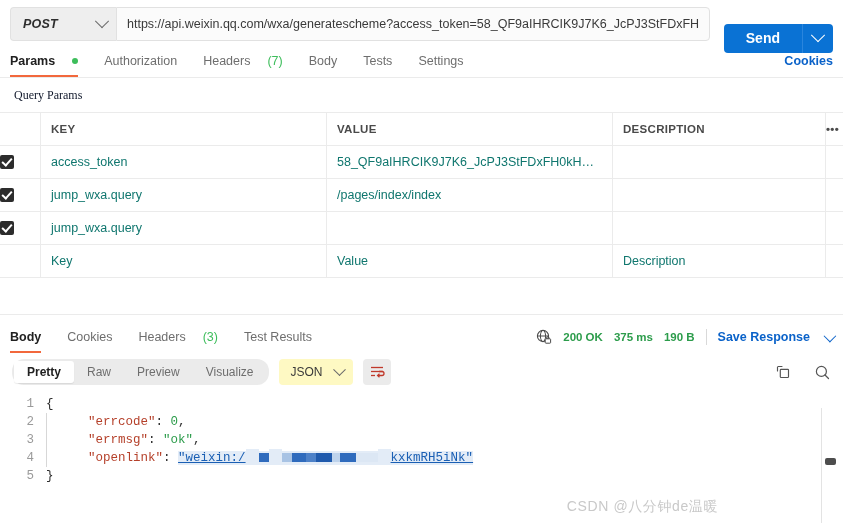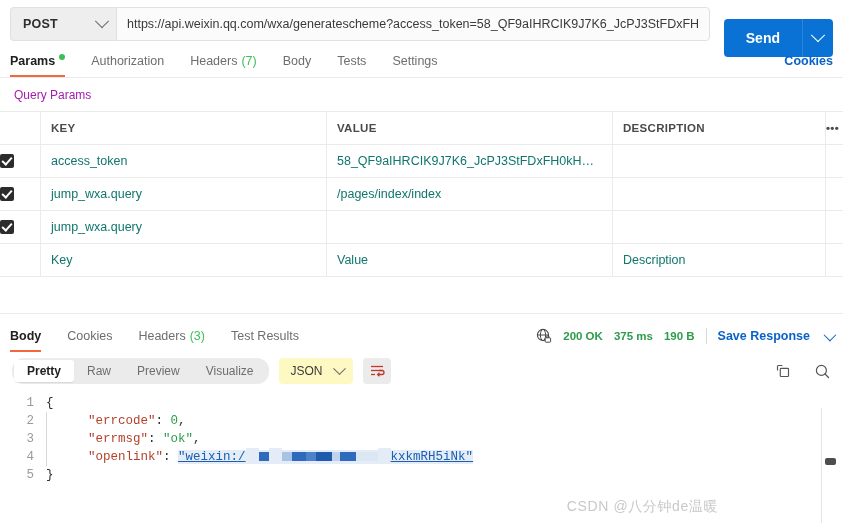--- a/index.html
+++ b/index.html
@@ -31,20 +31,21 @@
     justify-content: space-between;
     width: 106px;
     height: 34px;
     background: #eeeeee;
     border: 1px solid #e1e1e1;
     border-right: none;
     border-radius: 4px 0 0 4px;
     box-sizing: border-box;
     padding: 0 9px 0 12px;
     cursor: pointer;
+    font-style: italic;
   }
   .method-label {
     font-size: 12.5px;
     font-weight: bold;
     color: #2e2e2e;
     letter-spacing: .2px;
   }
   .chev {
     width: 9px; height: 9px;
     border-right: 1.4px solid #6b6b6b;
@@ -64,21 +65,21 @@
     overflow: hidden;
     white-space: nowrap;
     font-size: 12.5px;
     color: #3a3a3a;
     cursor: text;
   }
   .url-text { overflow: hidden; text-overflow: clip; white-space: nowrap; }
   .send-group {
     display: flex;
     margin-left: 14px;
-    height: 38px;
+    height: 29px;
     margin-top: 28px;
   }
   .send-btn {
     background: #0a72d4;
     color: #fff;
     font-size: 14px;
     font-weight: bold;
     border: none;
     border-radius: 4px 0 0 4px;
     padding: 0 22px;
@@ -107,21 +108,22 @@
     position: relative;
   }
   .tab {
     position: relative;
     padding: 0 0 9px 0;
     margin-right: 26px;
     font-size: 12.5px;
     color: #6e6e6e;
     cursor: pointer;
     display: flex;
-    gap: 4px;
+    align-items: center;
+    gap: 17px;
     white-space: nowrap;
   }
   .tab.active { color: #212121; font-weight: bold; }
   .tab.active::after {
     content: "";
     position: absolute;
     left: 0; right: 0; bottom: 0;
     height: 2px;
     background: #f2683c;
   }
@@ -139,22 +141,23 @@
     cursor: pointer;
   }
   .req-tabs-sep {
     border-bottom: 1px solid #ebebeb;
     margin: 0;
   }
 
   
   .qp-title {
     font-size: 12px;
-    color: #a21caf;
+    color: #0f172a;
     padding: 10px 14px 9px 14px;
+    font-family: Liberation Serif, serif;
   }
   .ptable { width: 100%; border-collapse: collapse; table-layout: fixed; }
   .ptable th, .ptable td {
     border: 1px solid #ebebeb;
     border-left: none;
     height: 32px;
     font-weight: normal;
     text-align: left;
     padding: 0 10px;
     font-size: 12.5px;

